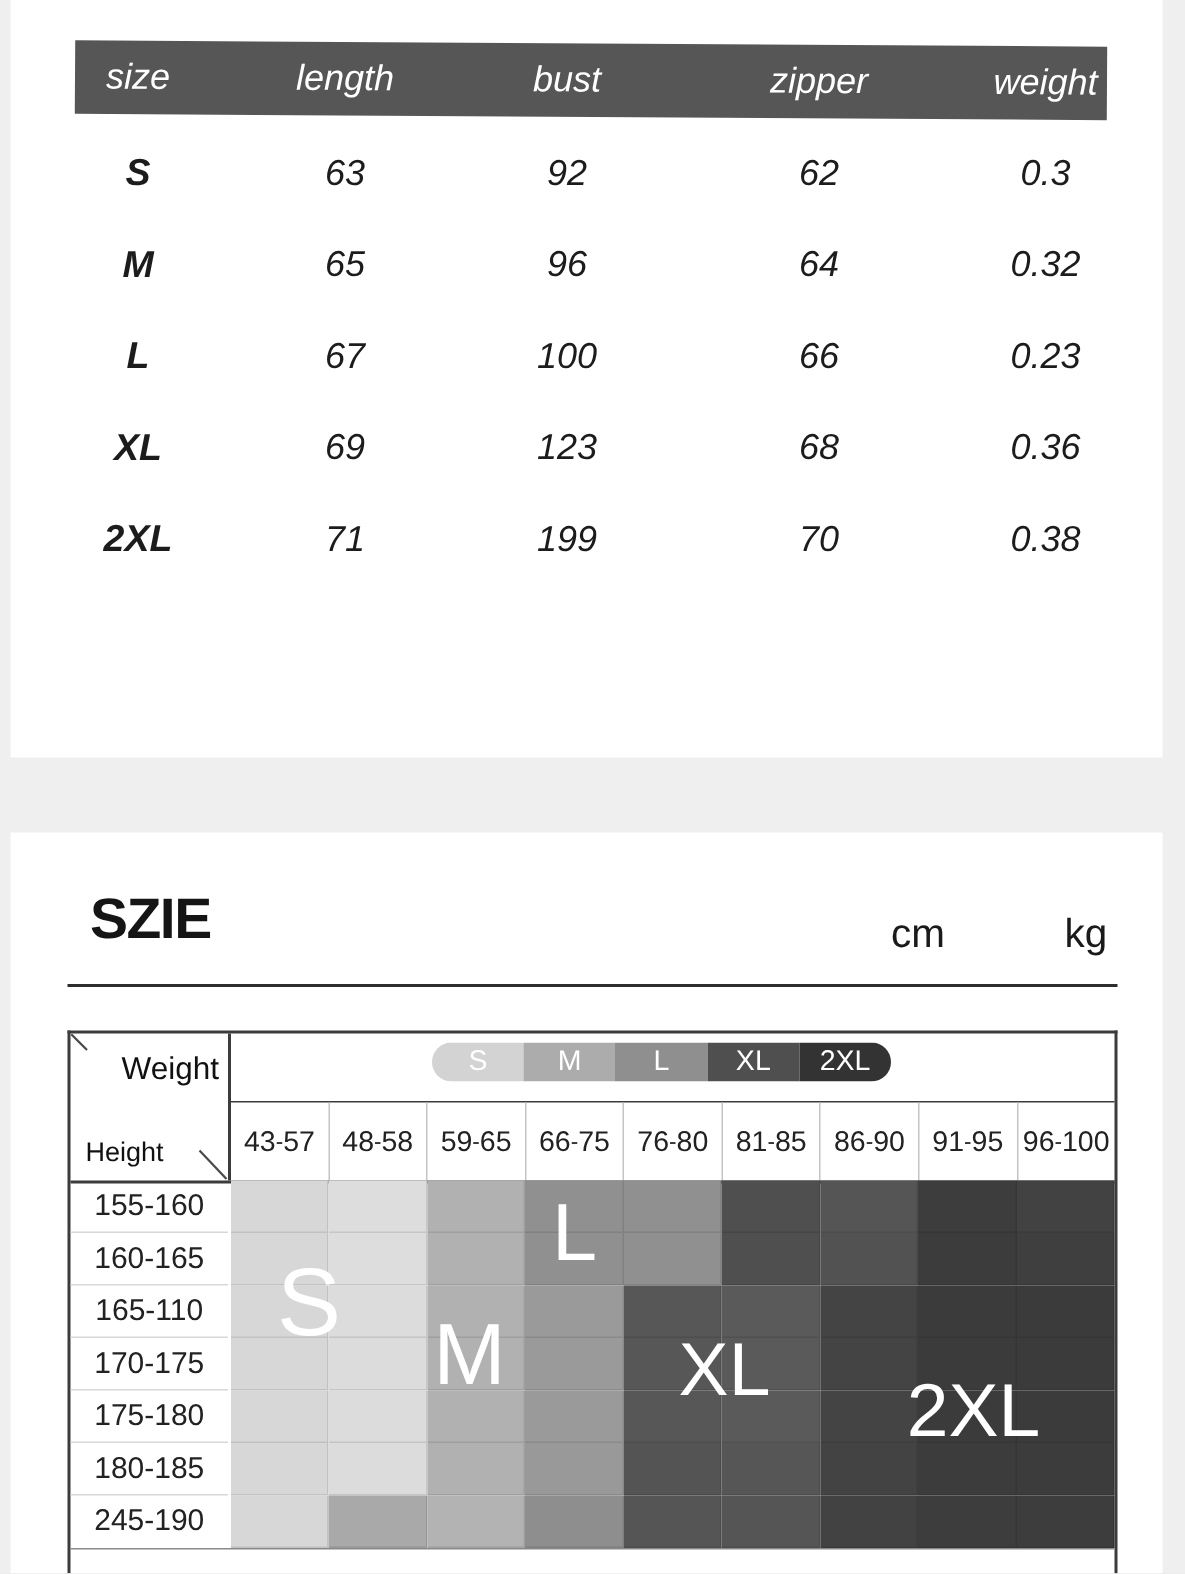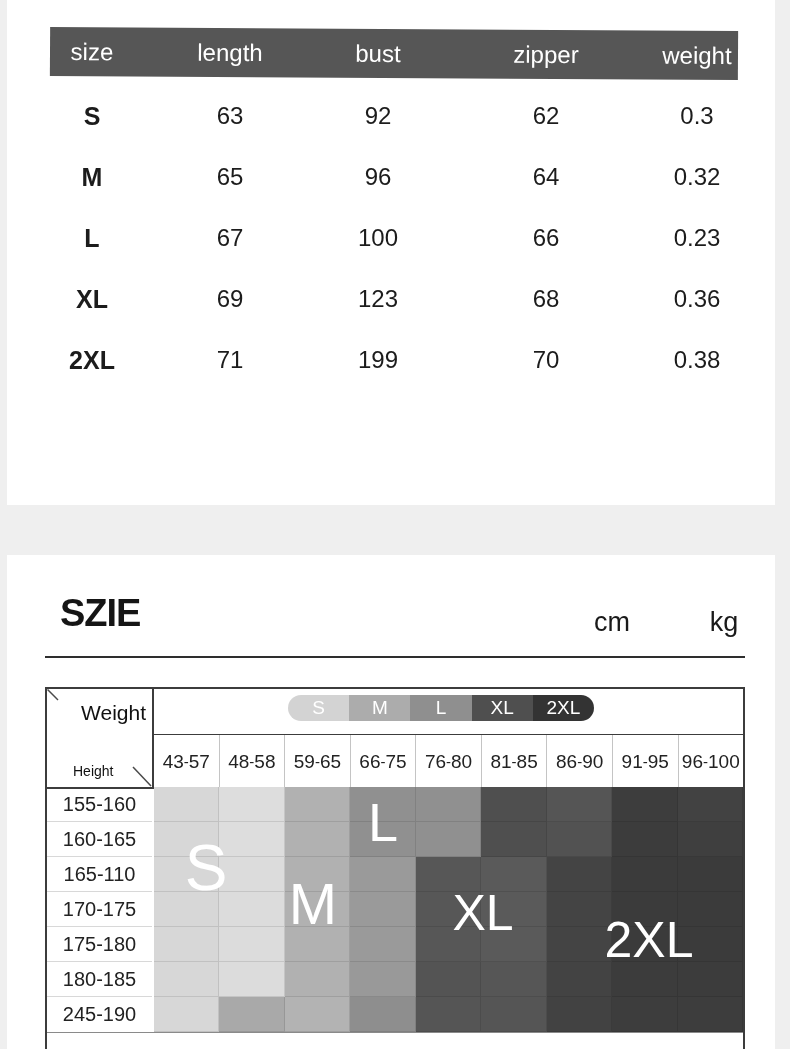--- a/index.html
+++ b/index.html
@@ -1,19 +1,19 @@
 <!DOCTYPE html>
 <html><head>
 <meta charset="utf-8">
 <style>
   html,body{margin:0;padding:0;background:#e9e9e9;}
   .page{position:relative;width:790px;height:1049px;background:#efefef;overflow:hidden;
         font-family:"Liberation Sans","DejaVu Sans",sans-serif;color:#1c1c1c;}
   .card{position:absolute;background:#ffffff;}
-  #top-card{left:7px;top:0;width:768px;height:505px;}
+  #top-card{left:7px;top:0;width:768px;height:505px;font-style:italic;}
   #bottom-card{left:7px;top:555px;width:768px;height:494px;}
 
   
   .spec-header{position:absolute;left:43px;top:29px;width:688px;height:49px;background:#565656;
                transform:rotate(.35deg);}
   .spec-cell{position:absolute;top:50%;transform:translate(-50%,-50%);font-size:24px;white-space:nowrap;}
   .spec-header .spec-cell{color:#ffffff;}
   .c1{left:42px;} .c2{left:180px;} .c3{left:328px;} .c4{left:496px;} .c5{left:647px;}
   .spec-rows{position:absolute;left:43px;top:85px;width:688px;}
   .spec-row{position:relative;height:61px;}
@@ -25,21 +25,21 @@
               letter-spacing:-1px;color:#151515;}
   .unit{position:absolute;top:52px;transform:translateX(-50%);font-size:27px;color:#1a1a1a;}
   .unit-cm{left:605px;} .unit-kg{left:717px;}
   .size-rule{position:absolute;left:38px;top:101px;width:700px;border-top:2px solid #2e2e2e;}
 
   .matrix{position:absolute;left:38px;top:132px;width:700px;height:362px;box-sizing:border-box;
           border-top:2px solid #3c3c3c;border-left:2px solid #3c3c3c;border-right:2px solid #3c3c3c;}
   .corner{position:absolute;left:0;top:0;width:105px;height:98px;}
   .corner svg{position:absolute;left:0;top:0;}
   .corner-top{position:absolute;right:6px;top:12px;font-size:21px;color:#111;}
-  .corner-bottom{position:absolute;left:10px;bottom:8px;font-size:14px;color:#111;margin-left:16px;}
+  .corner-bottom{position:absolute;left:10px;bottom:8px;font-size:18px;color:#111;}
   .v-divider{position:absolute;left:105px;top:0;width:0;height:98px;border-left:2px solid #3c3c3c;}
   .legend-underline{position:absolute;left:107px;top:45px;width:589px;border-top:1px solid #3c3c3c;}
   .weight-underline{position:absolute;left:0;top:98px;width:696px;border-top:2px solid #3c3c3c;}
   .bottom-line{position:absolute;left:0;top:343px;width:696px;border-top:1px solid #8a8a8a;}
 
   .legend{position:absolute;left:241px;top:6px;width:306px;height:26px;border-radius:13px;
           overflow:hidden;display:flex;}
   .leg-seg{flex:1;display:flex;align-items:center;justify-content:center;
            color:#ffffff;font-size:19px;}
 

